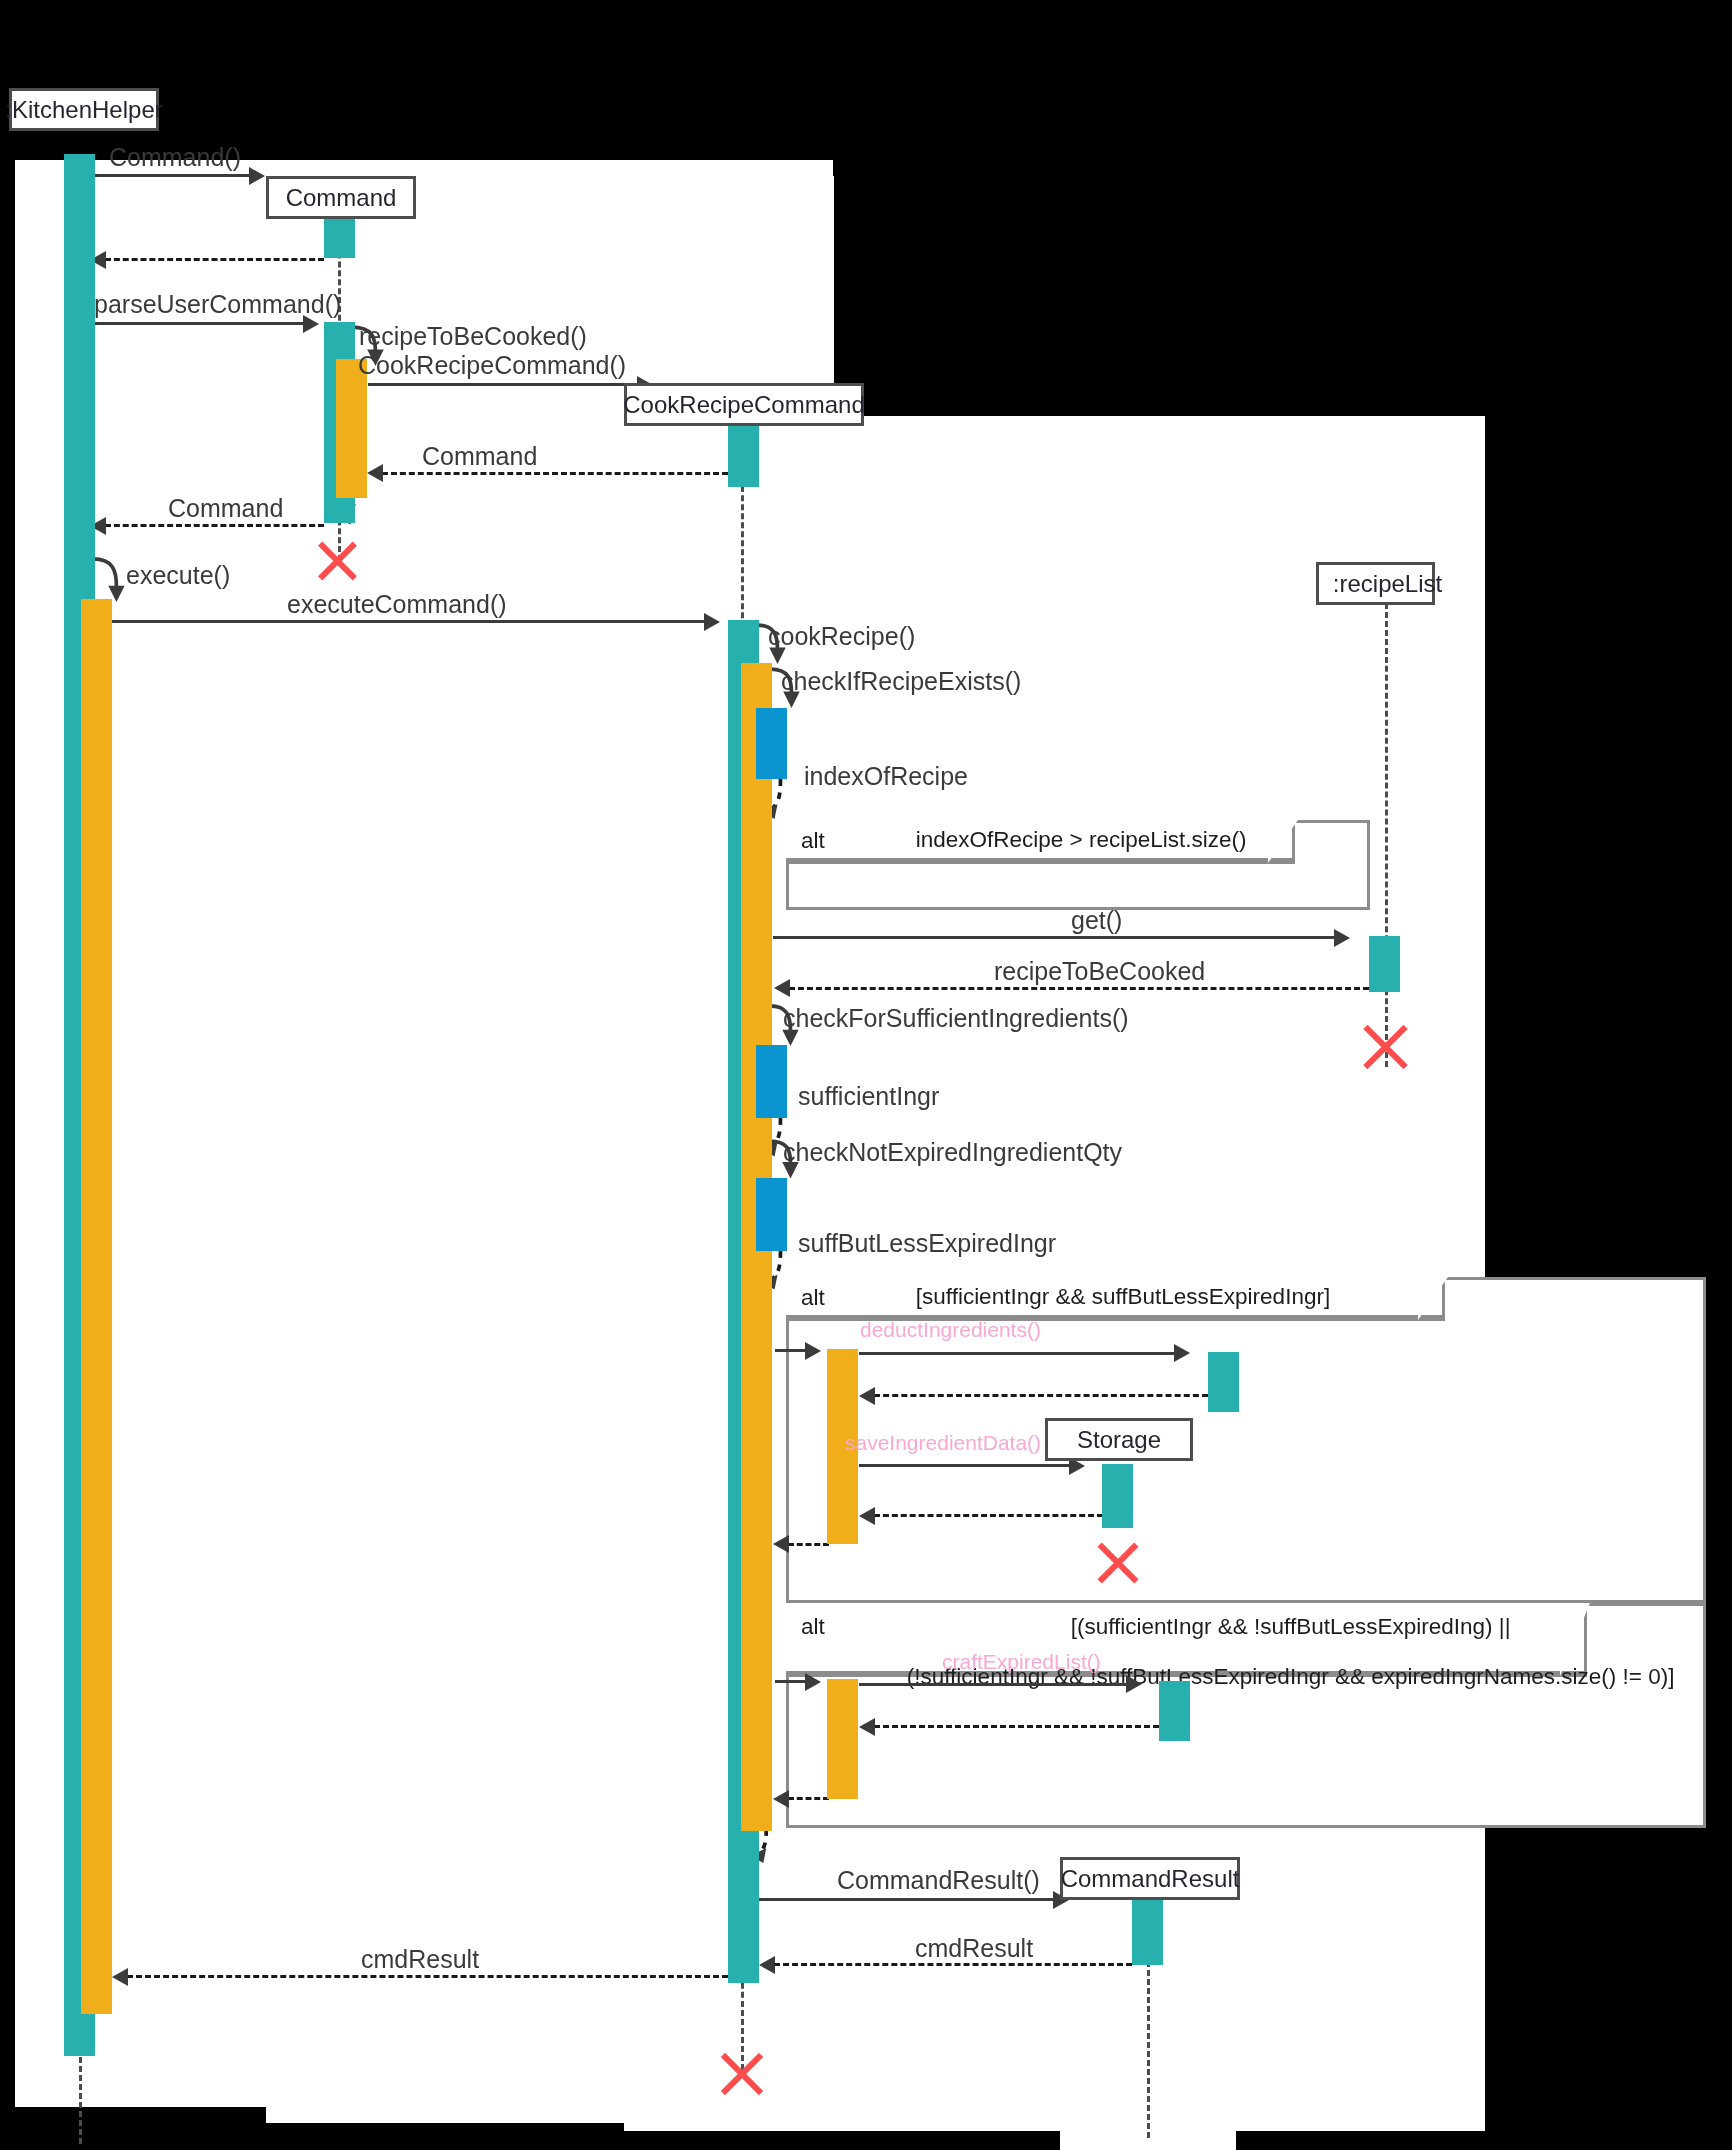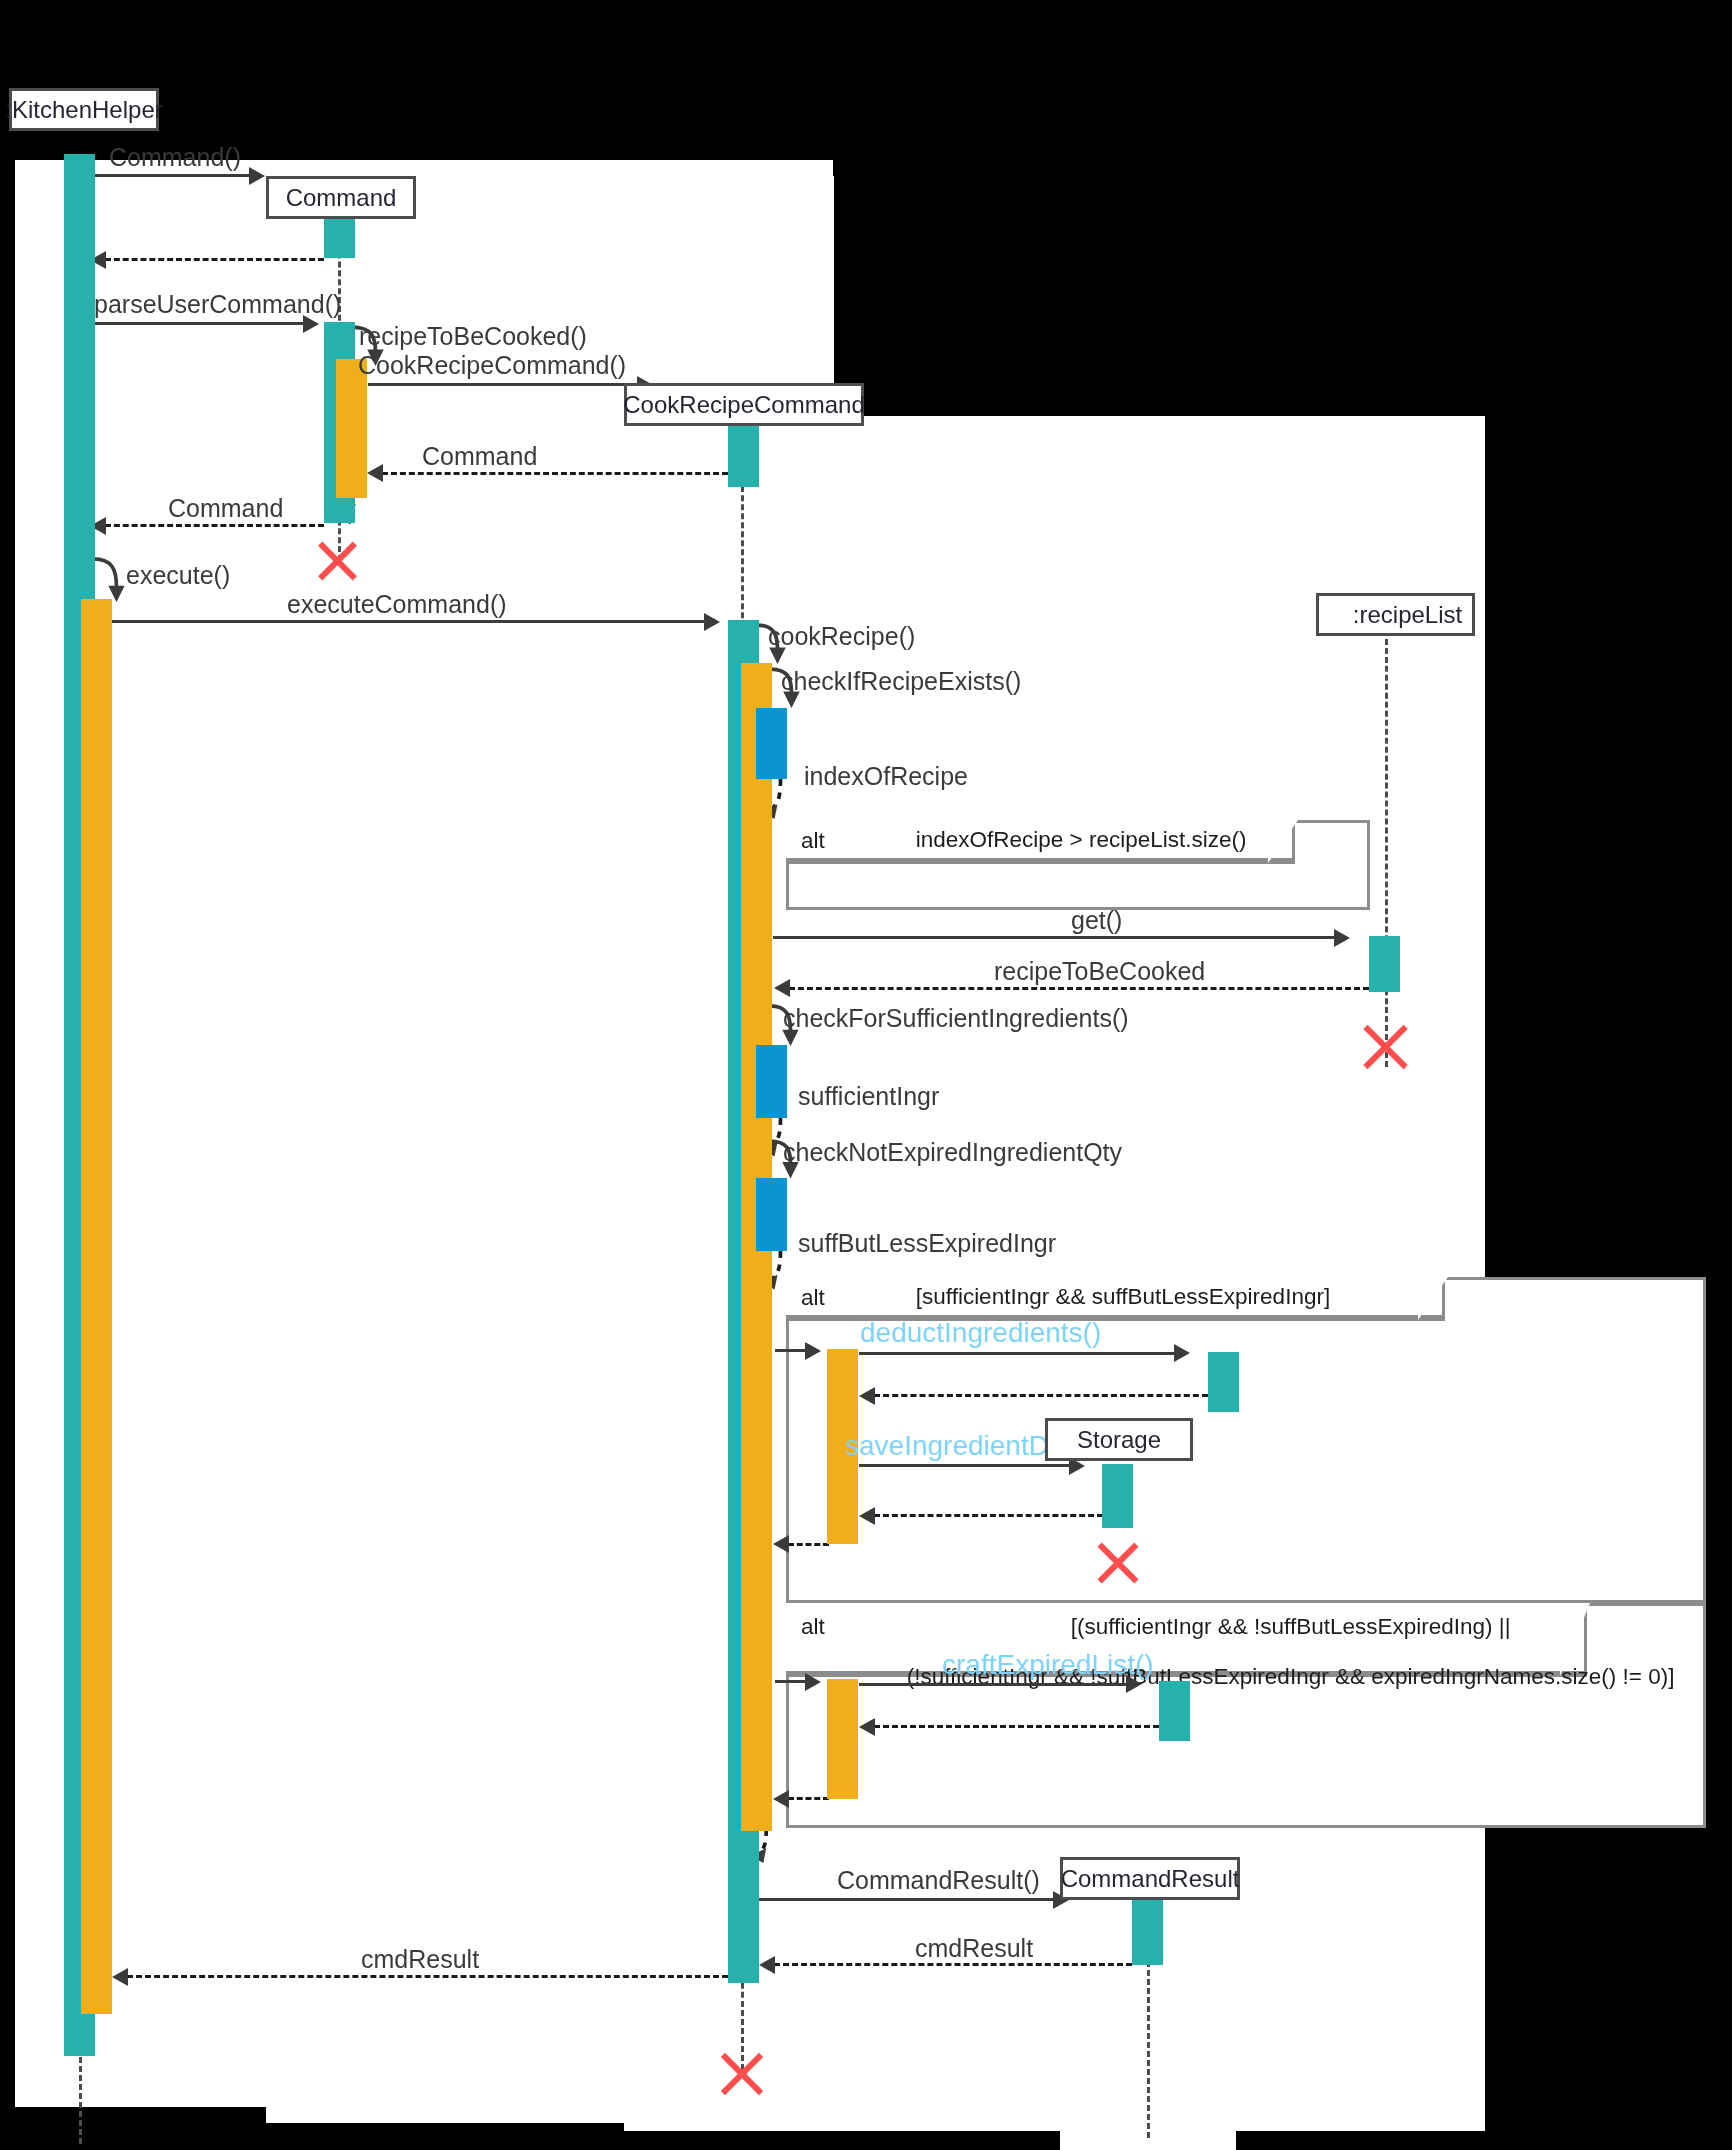--- a/index.html
+++ b/index.html
@@ -39,22 +39,22 @@
   }
   .arrowhead.right{border-left:16.5px solid #3b3b3b;}
   .arrowhead.left{border-right:16.5px solid #3b3b3b;}
 
   
   .selfmsg{position:absolute;z-index:25;}
   .selfmsg svg{display:block;}
 
   
   .mlabel{
-    position:absolute;z-index:35;color:#7dd3fc;
-    font-size:28px;line-height:1;white-space:nowrap;background:transparent;
+    position:absolute;z-index:35;color:#f9a8d4;
+    font-size:21px;line-height:1;white-space:nowrap;background:transparent;
   }
   .mlabel.dark{color:#3a3a3a;}
   .mlabel.big{font-size:25px;}
 
   
   .destroy{position:absolute;z-index:45;}
   .destroy i{
     position:absolute;left:0;top:50%;width:100%;height:0;
     border-top:6.7px solid #ff4d4d;transform-origin:center;
   }
@@ -105,21 +105,21 @@
   </div>
 
   <div class="actor-box" style="left:266px;top:176px;width:150px;height:43px;">
     <span>Command</span>
   </div>
 
   <div class="actor-box" style="left:624px;top:383px;width:240px;height:43px;">
     <span>CookRecipeCommand</span>
   </div>
 
-  <div class="actor-box" style="left:1316px;top:593px;width:159px;height:43px;padding-left:24px;">
+  <div class="actor-box" style="left:1316px;top:562px;width:119px;height:43px;padding-left:24px;">
     <span>:recipeList</span>
   </div>
 
   <div class="actor-box" style="left:1045px;top:1418px;width:148px;height:43px;">
     <span>Storage</span>
   </div>
 
   <div class="actor-box" style="left:1060px;top:1857px;width:180px;height:43px;">
     <span>CommandResult</span>
   </div>

